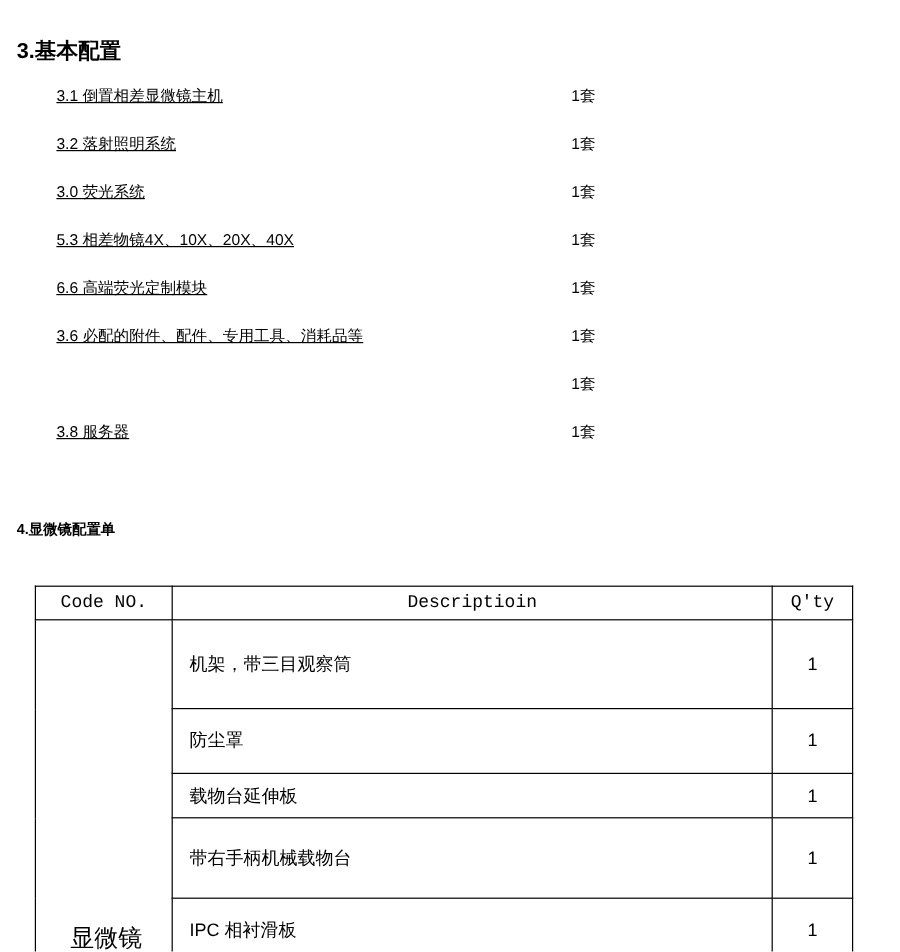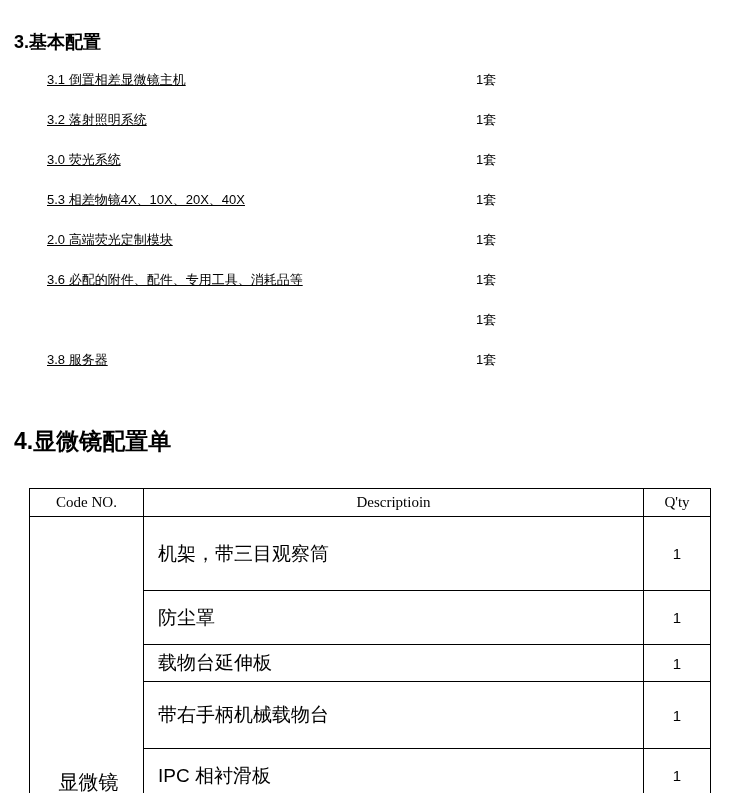--- a/index.html
+++ b/index.html
@@ -44,21 +44,21 @@
     position: absolute;
     left: 429px; 
     top: 0;
   }
   
   .h4 {
     position: absolute;
     left: 14px;
     top: 431px;
     margin: 0;
-    font-size: 23px;
+    font-size: 12px;
     line-height: 21px;
     font-weight: bold;
   }
   
   table.cfg-table {
     position: absolute;
     left: 29px;
     top: 488px;
     width: 681px;
     border-collapse: collapse;
@@ -68,33 +68,33 @@
   .cfg-table col.c2 { width: 500px; }
   .cfg-table col.c3 { width: 67px; }
   .cfg-table th, .cfg-table td {
     border: 1.5px solid #000000;
     padding: 0;
     vertical-align: middle;
     overflow: hidden;
   }
   .cfg-table tr.hr { height: 28px; }
   .cfg-table th {
-    font-family: Liberation Serif, serif;
+    font-family: Liberation Mono, monospace;
     font-weight: normal;
     font-size: 15px;
     text-align: center;
   }
   .cfg-table tr.r0 { height: 74px; }
   .cfg-table tr.r1 { height: 54px; }
   .cfg-table tr.r2 { height: 37px; }
   .cfg-table tr.r3 { height: 67px; }
   .cfg-table tr.r4 { height: 54px; }
   .cfg-table td.desc {
     padding-left: 14px;
-    font-size: 19px;
+    font-size: 15px;
     text-align: left;
     white-space: nowrap;
   }
   .cfg-table td.qtycell {
     text-align: center;
     font-size: 15px;
   }
   .cfg-table td.group-cell {
     position: relative;
   }
@@ -126,21 +126,21 @@
     </div>
     <div class="cfg-item">
       <span>3.0 荧光系统</span>
       <span class="qty">1套</span>
     </div>
     <div class="cfg-item">
       <span>5.3 相差物镜4X、10X、20X、40X</span>
       <span class="qty">1套</span>
     </div>
     <div class="cfg-item">
-      <span>2.0 高端荧光定制模块</span>
+      <span>6.6 高端荧光定制模块</span>
       <span class="qty">1套</span>
     </div>
     <div class="cfg-item">
       <span>3.6 必配的附件、配件、专用工具、消耗品等</span>
       <span class="qty">1套</span>
     </div>
     <div class="cfg-item">
       <span class="qty">1套</span>
     </div>
     <div class="cfg-item">

